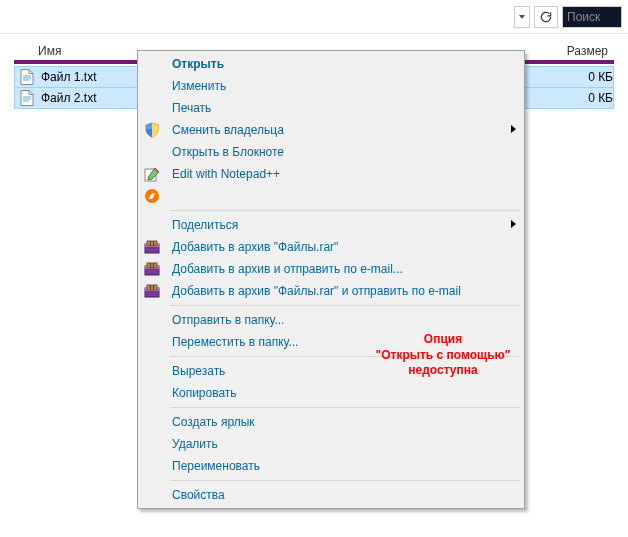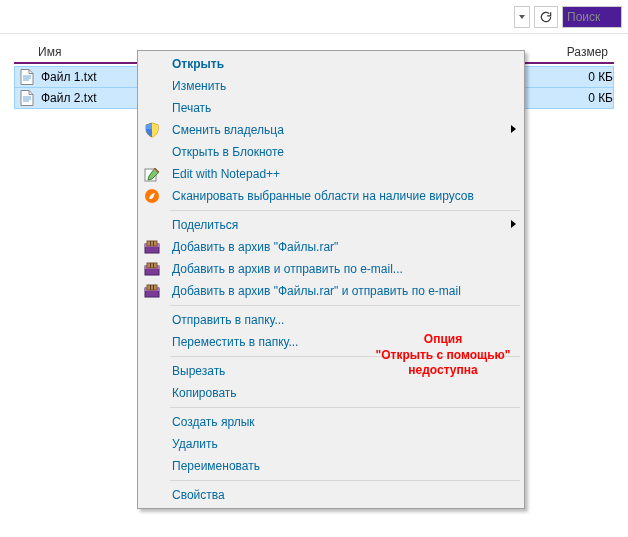--- a/index.html
+++ b/index.html
@@ -2,23 +2,23 @@
 <html><head>
 <meta charset="utf-8">
 <style>
   * { box-sizing: border-box; margin: 0; padding: 0; font-family: "Segoe UI", Tahoma, sans-serif; font-size: 12px; }
   body { background: #fff; width: 628px; height: 537px; overflow: hidden; position: relative; }
 
   .toolbar { position: absolute; top: 0; left: 0; right: 0; height: 34px; border-bottom: 1px solid #e5e5e5; display: flex; align-items: center; justify-content: flex-end; padding-right: 6px; gap: 4px; }
   .addr-empty { flex: 1; }
   .addr-drop { width: 16px; height: 22px; display:flex; align-items:center; justify-content:center; border:1px solid #ccc; background:#fff;}
   .refresh { width: 24px; height: 22px; display:flex; align-items:center; justify-content:center; border:1px solid #ccc; background:#fff;}
-  .search { width: 60px; height: 22px; border:1px solid #ccc; display:flex; align-items:center; padding:0 4px; color:#888; background:#4c1d95; overflow:hidden;}
-
-  .header-row { position:absolute; top: 42px; left: 14px; right: 14px; height: 22px; display:flex; align-items:center; border-bottom: 2px solid #701a75; color:#333; }
+  .search { width: 60px; height: 22px; border:1px solid #ccc; display:flex; align-items:center; padding:0 4px; color:#888; background:#0f172a; overflow:hidden;}
+
+  .header-row { position:absolute; top: 42px; left: 14px; right: 14px; height: 22px; display:flex; align-items:center; border-bottom: 4px solid #701a75; color:#333; }
   .col-name { flex:1; padding-left: 24px; }
   .col-size { width: 80px; text-align: right; padding-right: 6px; }
 
   .file-list { position:absolute; top: 66px; left: 14px; right: 14px; }
   .file-row { height: 22px; display:flex; align-items:center; background: #cce8ff; border:1px solid #99d1ff; margin-bottom:-1px;}
   .file-row .icon { width:16px; height:16px; margin: 0 6px 0 4px; display:flex; align-items:center; justify-content:center;}
   .file-row .name { flex:1; }
   .file-row .size { width: 80px; text-align:right; }
 
   .context-menu { position:absolute; top: 50px; left: 137px; width: 388px; background:#f0f0f0; border:1px solid #a0a0a0; box-shadow: 3px 3px 3px rgba(0,0,0,0.25); padding: 2px; }
@@ -116,21 +116,20 @@
       </span>
     <span>Edit with Notepad++</span>
   </div>
   <div class="menu-item">
     <span class="micon">
         <svg width="16" height="16" viewBox="0 0 16 16">
           <circle cx="8" cy="8" r="7" fill="#ff7800"></circle>
           <path d="M5 11c1-4 3-6 6-6l-2 5c-1 1-3 1-4 1z" fill="#fff"></path>
         </svg>
       </span>
-    <span>Сканировать выбранные области на наличие вирусов</span>
   </div>
   <div class="menu-sep"></div>
   <div class="menu-item">
       <span>Поделиться</span>
       <span class="arrow"></span>
     </div>
   <div class="menu-item">
     <span class="micon">
         <svg width="16" height="16" viewBox="0 0 16 16">
           <rect x="1" y="5" width="14" height="9" fill="#7a3b97" stroke="#4a1e63"></rect>

